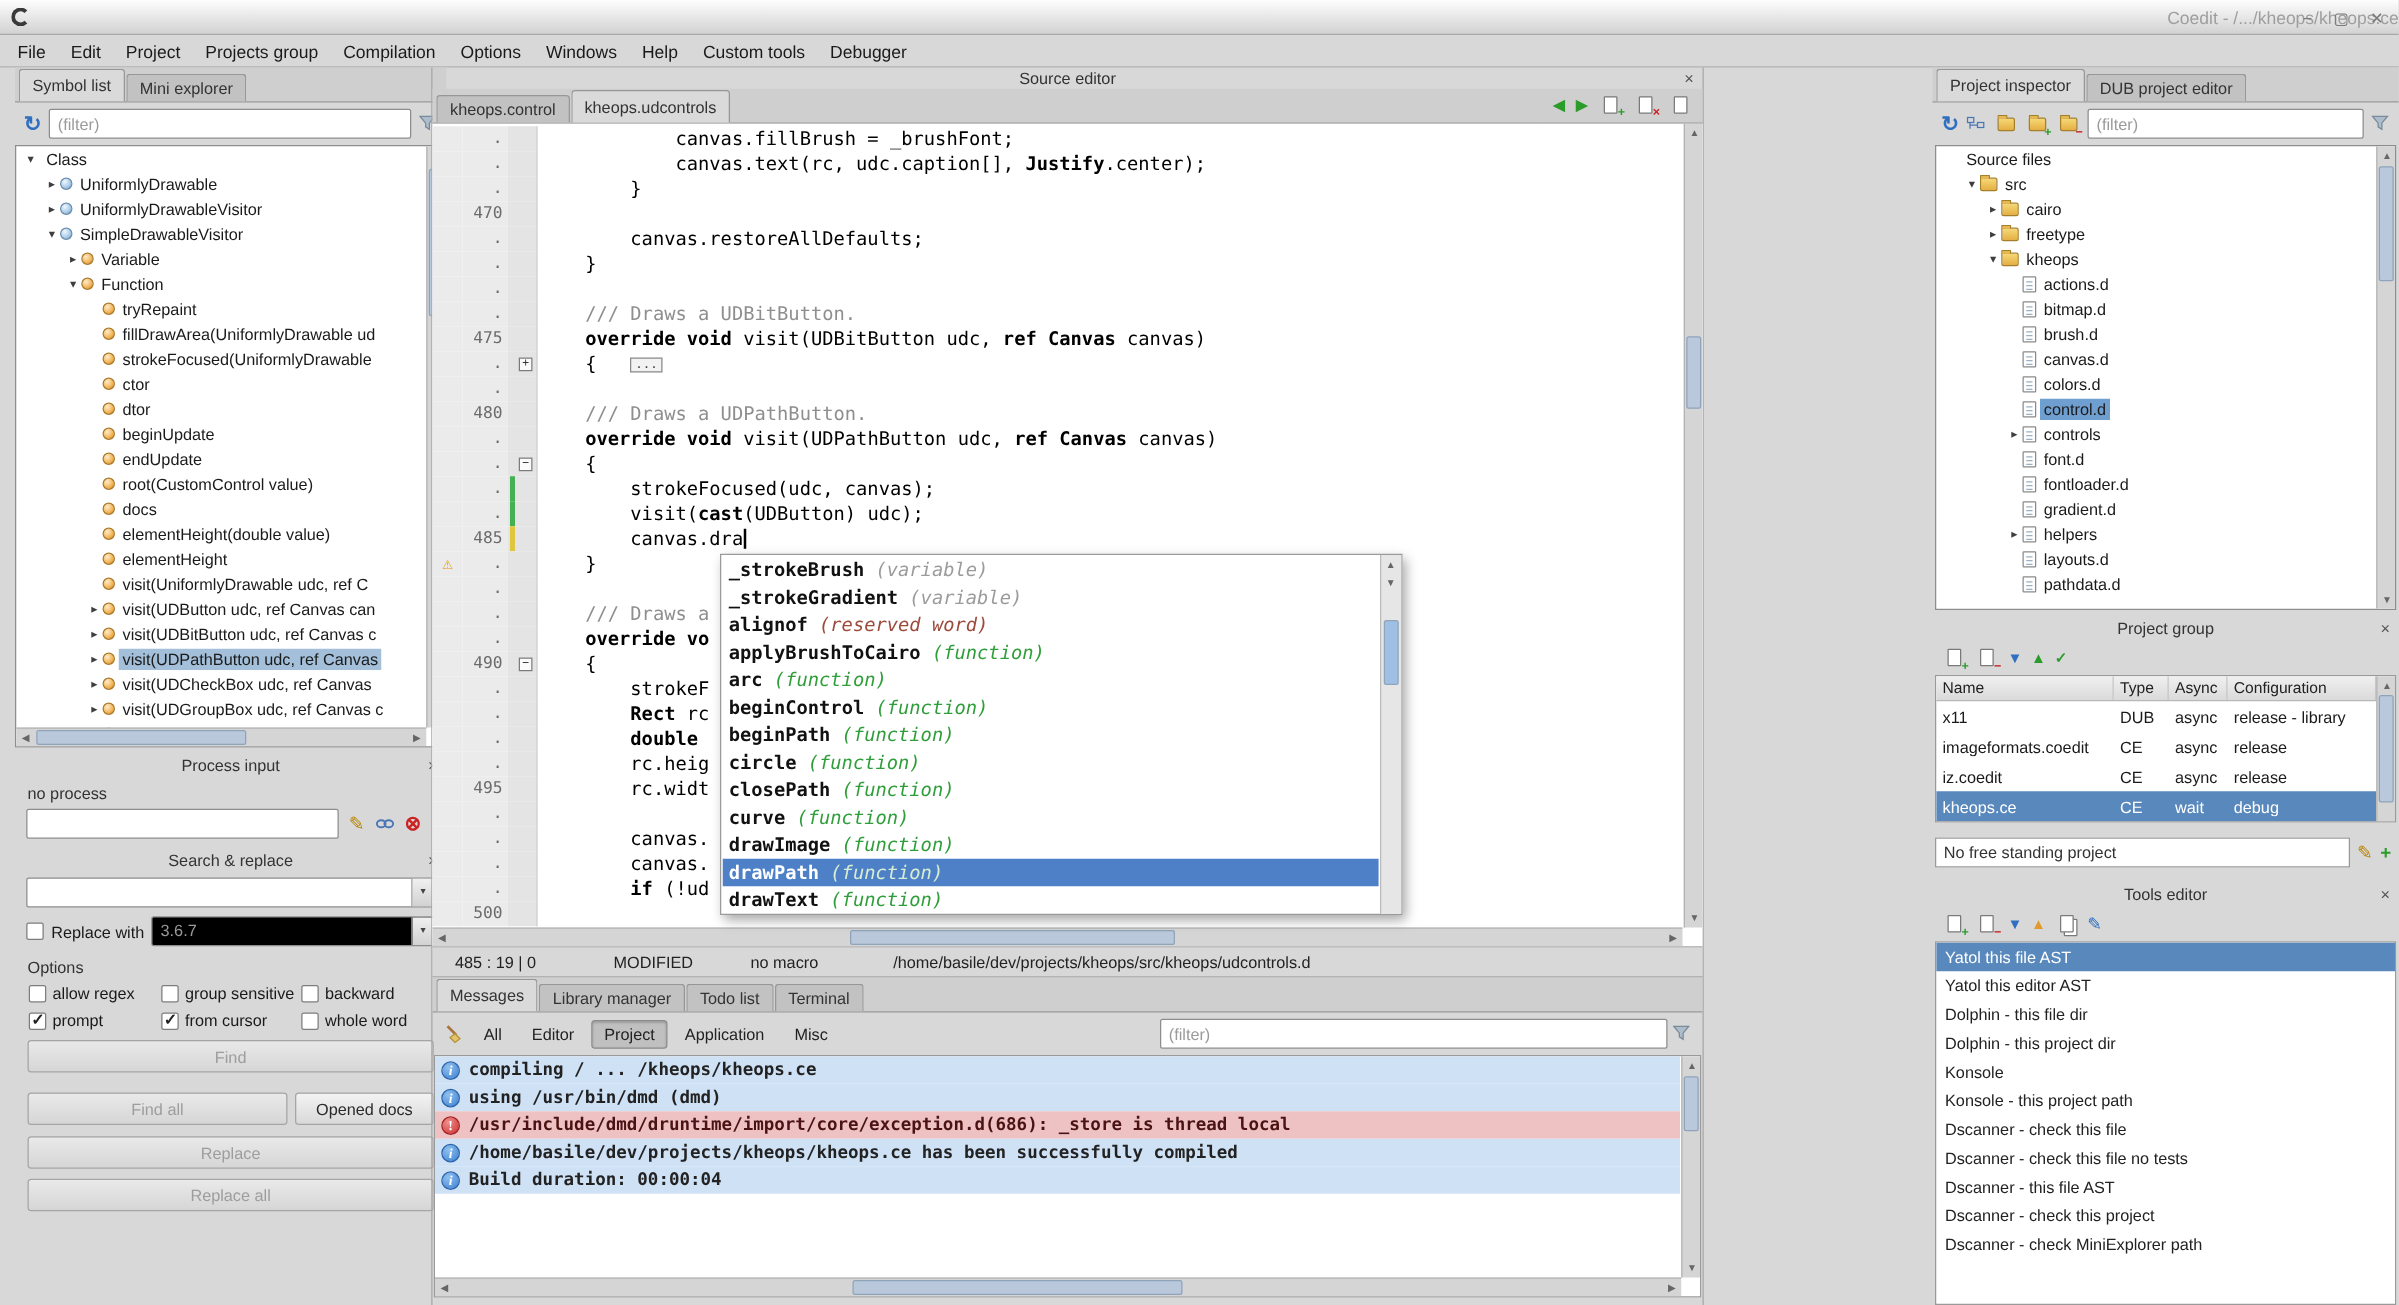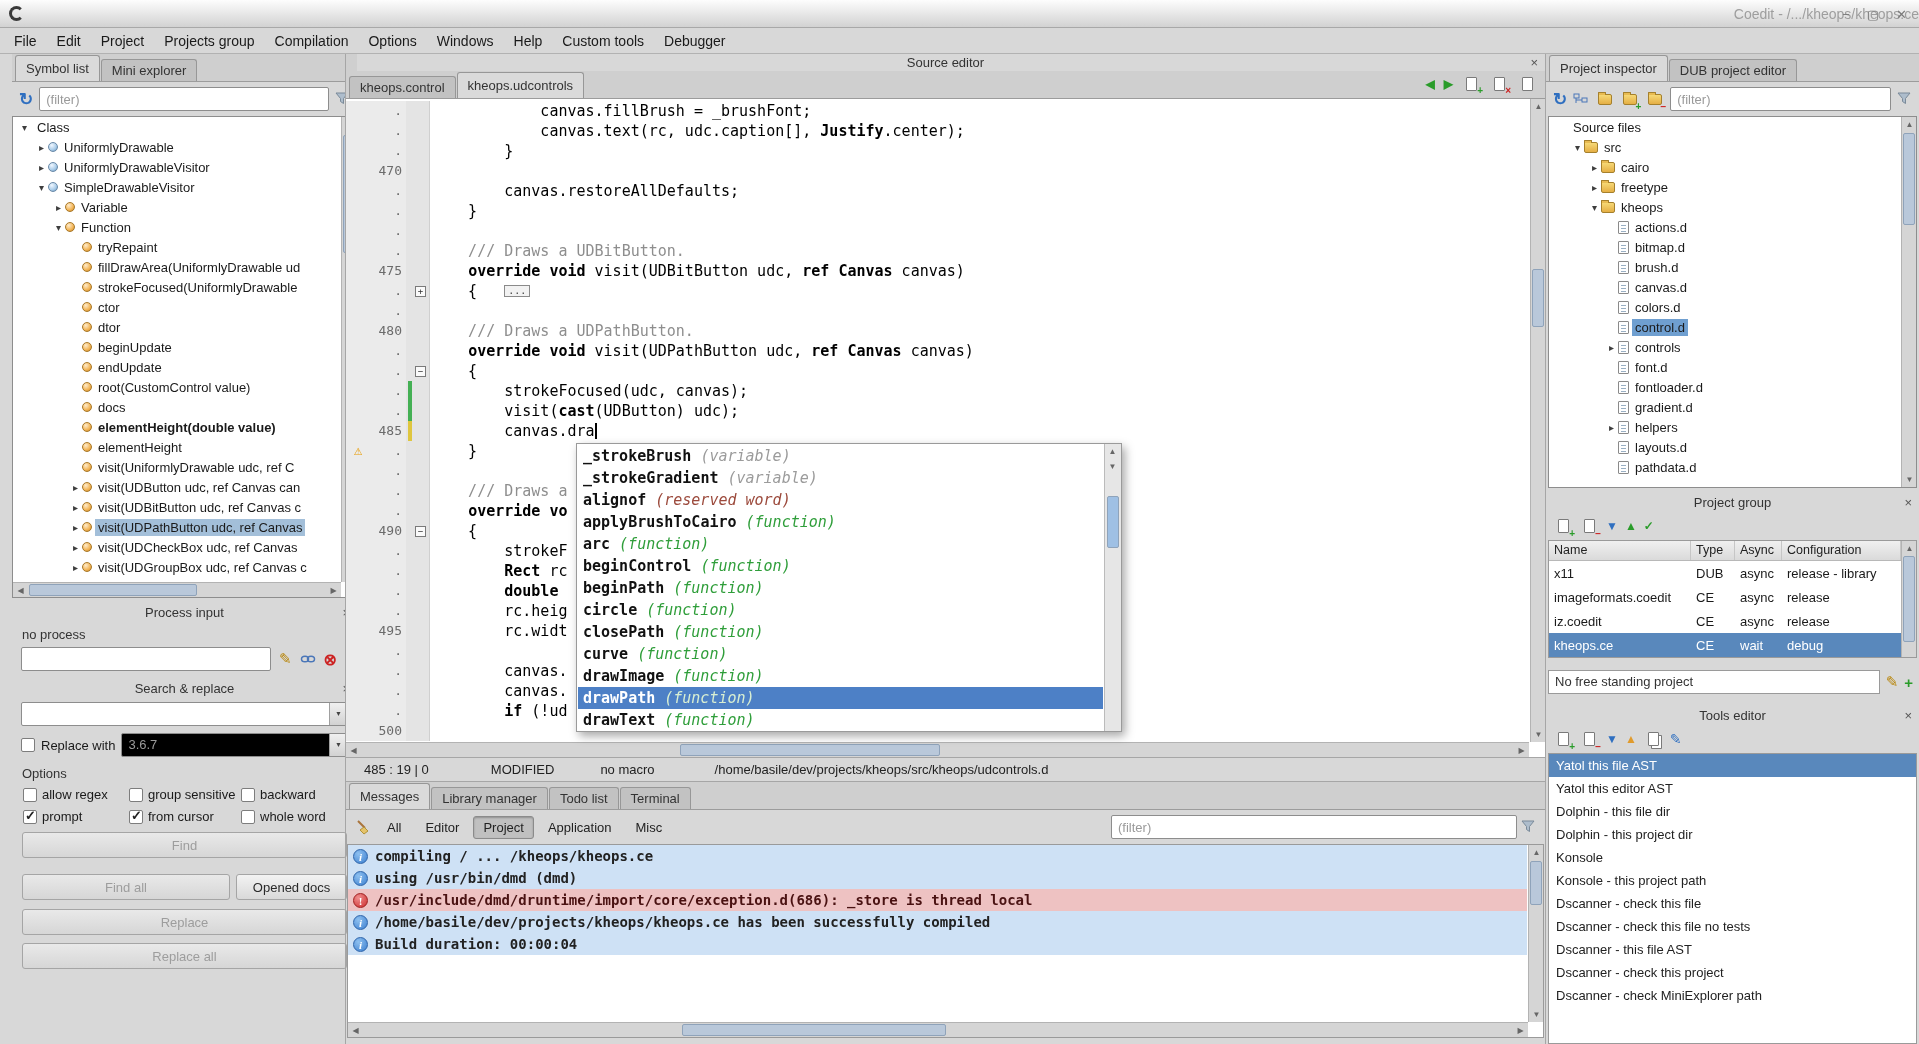--- a/index.html
+++ b/index.html
@@ -15,21 +15,21 @@
   #title-text { position:absolute; left:0; right:0; text-align:right; line-height:28px;
                 font-size:14px; color:#9e9e9e; }
   #win-controls { position:absolute; right:12px; top:0; height:28px; display:flex; gap:17px;
                   align-items:center; color:#7a7a7a; font-size:13px; }
   #menubar { position:absolute; top:28px; left:0; right:0; height:26px; background:#d8d8d8;
              border-bottom:1px solid #b2b2b2; display:flex; align-items:center; padding-left:4px; font-size:14px; }
   .menu-item { padding:0 10px; line-height:26px; white-space:nowrap; }
 
   
   #left-panel  { position:absolute; left:0;     top:54px; width:345px;  bottom:0; display:flex; flex-direction:column;margin-left:12px; }
-  #center-panel{ position:absolute; left:345px; top:54px; width:1201px; bottom:0; display:flex; flex-direction:column;
+  #center-panel{ position:absolute; left:345px; top:54px; width:1018px; bottom:0; display:flex; flex-direction:column;
                  border-left:1px solid #a6a6a6; border-right:1px solid #a6a6a6; }
   #right-panel { position:absolute; left:1546px;top:54px; width:373px;  bottom:0; display:flex; flex-direction:column; }
 
   .tabrow { flex:0 0 28px; display:flex; align-items:flex-end; padding-left:3px;
             background:#cfcfcf; border-bottom:1px solid #9c9c9c; position:relative; }
   .tab { height:22px; line-height:21px; padding:0 10px; background:#c2c2c2; border:1px solid #979797;
          border-bottom:none; border-radius:3px 3px 0 0; margin-right:1px; font-size:13px; color:#333; white-space:nowrap; }
   .tab.active { height:26px; line-height:25px; background:#dadada; }
 
   .toolrow { flex:0 0 34px; display:flex; align-items:center; gap:6px; padding:0 7px; }
@@ -287,21 +287,21 @@
         <div class="trow" style="padding-left: 56px;">
           <span class="tarrow"></span>
           <span class="ball member"></span>
           <span class="tlabel">root(CustomControl value)</span>
         </div>
         <div class="trow" style="padding-left: 56px;">
           <span class="tarrow"></span>
           <span class="ball member"></span>
           <span class="tlabel">docs</span>
         </div>
-        <div class="trow" style="padding-left: 56px; font-weight: bold;">
+        <div class="trow" style="padding-left: 56px;">
           <span class="tarrow"></span>
           <span class="ball member"></span>
           <span class="tlabel">elementHeight(double value)</span>
         </div>
         <div class="trow" style="padding-left: 56px;">
           <span class="tarrow"></span>
           <span class="ball member"></span>
           <span class="tlabel">elementHeight</span>
         </div>
         <div class="trow" style="padding-left: 56px;">

